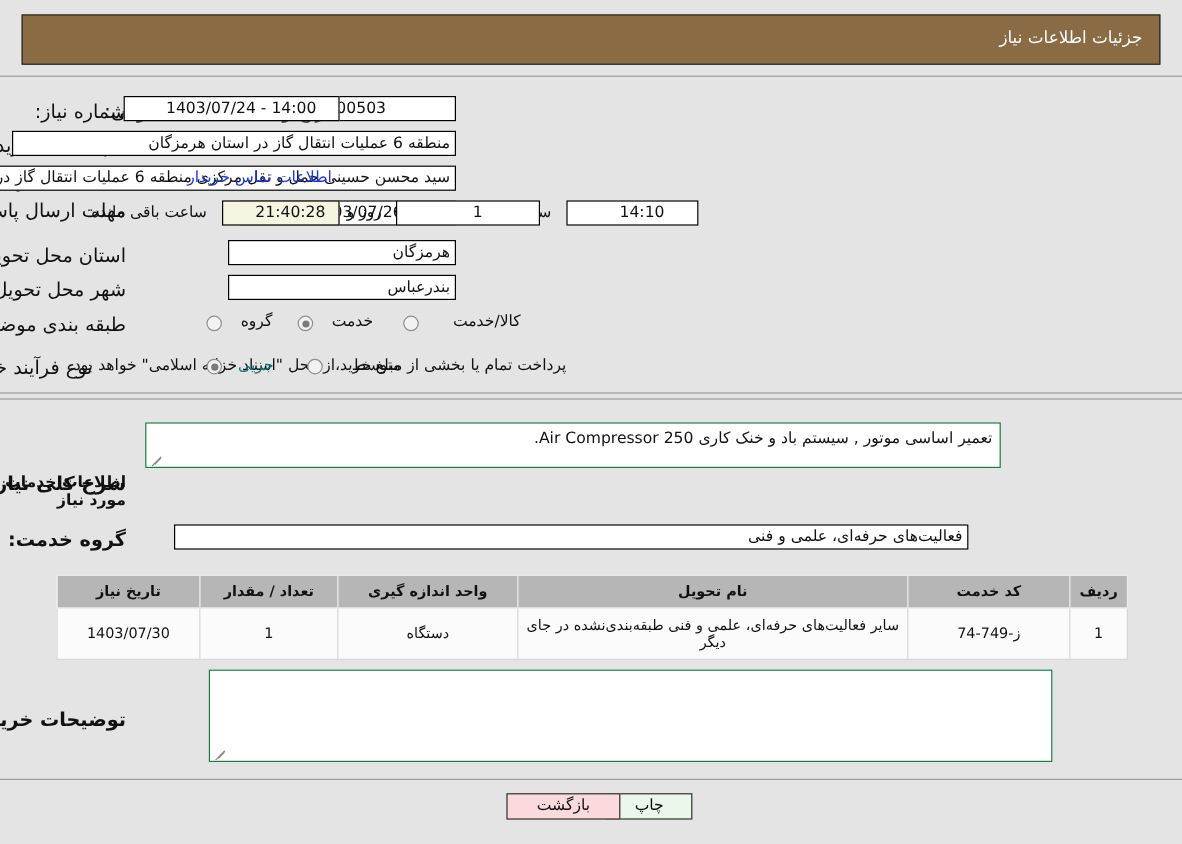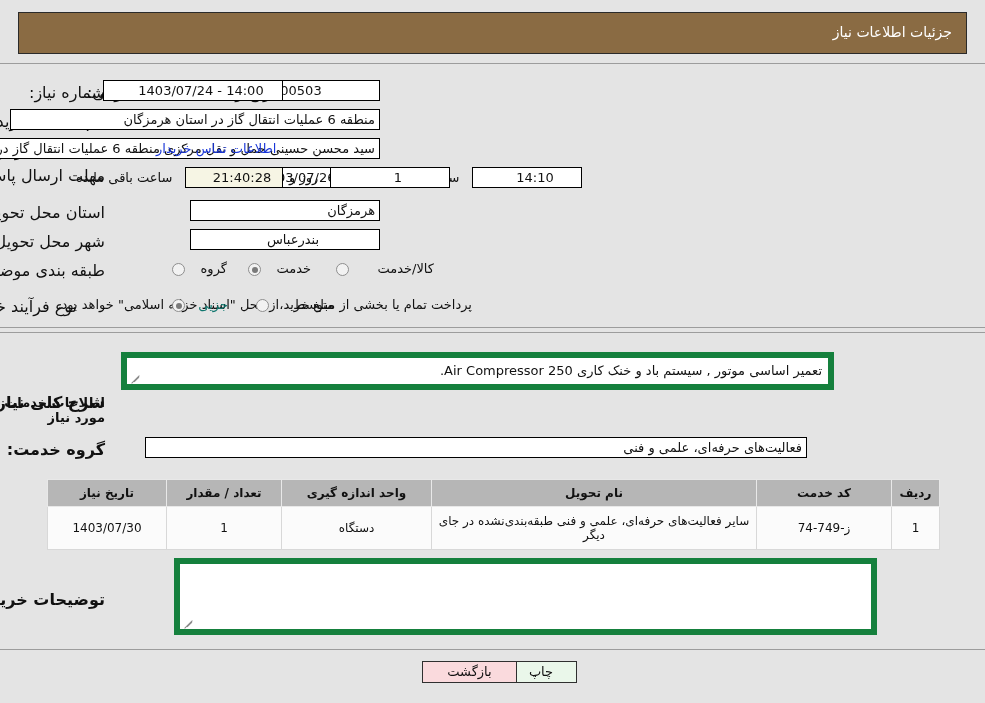--- a/index.html
+++ b/index.html
@@ -163,21 +163,21 @@
     white-space: nowrap;
     z-index: 6;
   }
   .rlabel.sel { color: #0f766e; }
 
   
   .ta {
     position: absolute;
     box-sizing: border-box;
     background: #ffffff;
-    border: 6px solid #15803d;
+    border: 1px solid #15803d;
     font-size: 13px;
     color: #111;
     padding: 3px 6px;
     line-height: 19px;
     overflow: hidden;
     z-index: 5;
     text-align: right;
   }
   .ta .grip {
     position: absolute;
@@ -281,21 +281,21 @@
   <div class="fld center ltr" style="left:472px; top:167px; width:110px;">14:10</div>
   <div class="fld center ltr" style="left:330px; top:167px; width:120px;">1</div>
   <div class="txtnote" style="left:289px; top:170px;">روز و</div>
   <div class="fld center cream ltr" style="left:185px; top:167px; width:98px;">21:40:28</div>
   <div class="txtnote" style="left:76px; top:170px;">ساعت باقی مانده</div>
 
   <div class="lbl" style="right:880px; top:203px;">استان محل تحویل:</div>
   <div class="fld right" style="right:605px; top:200px; width:190px;">هرمزگان</div>
 
   <div class="lbl" style="right:880px; top:232px;">شهر محل تحویل:</div>
-  <div class="fld right" style="right:605px; top:229px; width:190px;text-align:center;">بندرعباس</div>
+  <div class="fld right" style="right:605px; top:229px; width:190px;">بندرعباس</div>
 
   <div class="lbl" style="right:880px; top:261px;">طبقه بندی موضوعی:</div>
   <div class="radio" style="right:800px; top:263px;"></div>
   <div class="rlabel" style="right:758px; top:261px;">گروه</div>
   <div class="radio on" style="right:724px; top:263px;"></div>
   <div class="rlabel" style="right:674px; top:261px;">خدمت</div>
   <div class="radio" style="right:636px; top:263px;"></div>
   <div class="rlabel" style="right:551px; top:261px;">کالا/خدمت</div>
 
   <div class="lbl" style="right:908px; top:297px;">نوع فرآیند خرید :</div>

